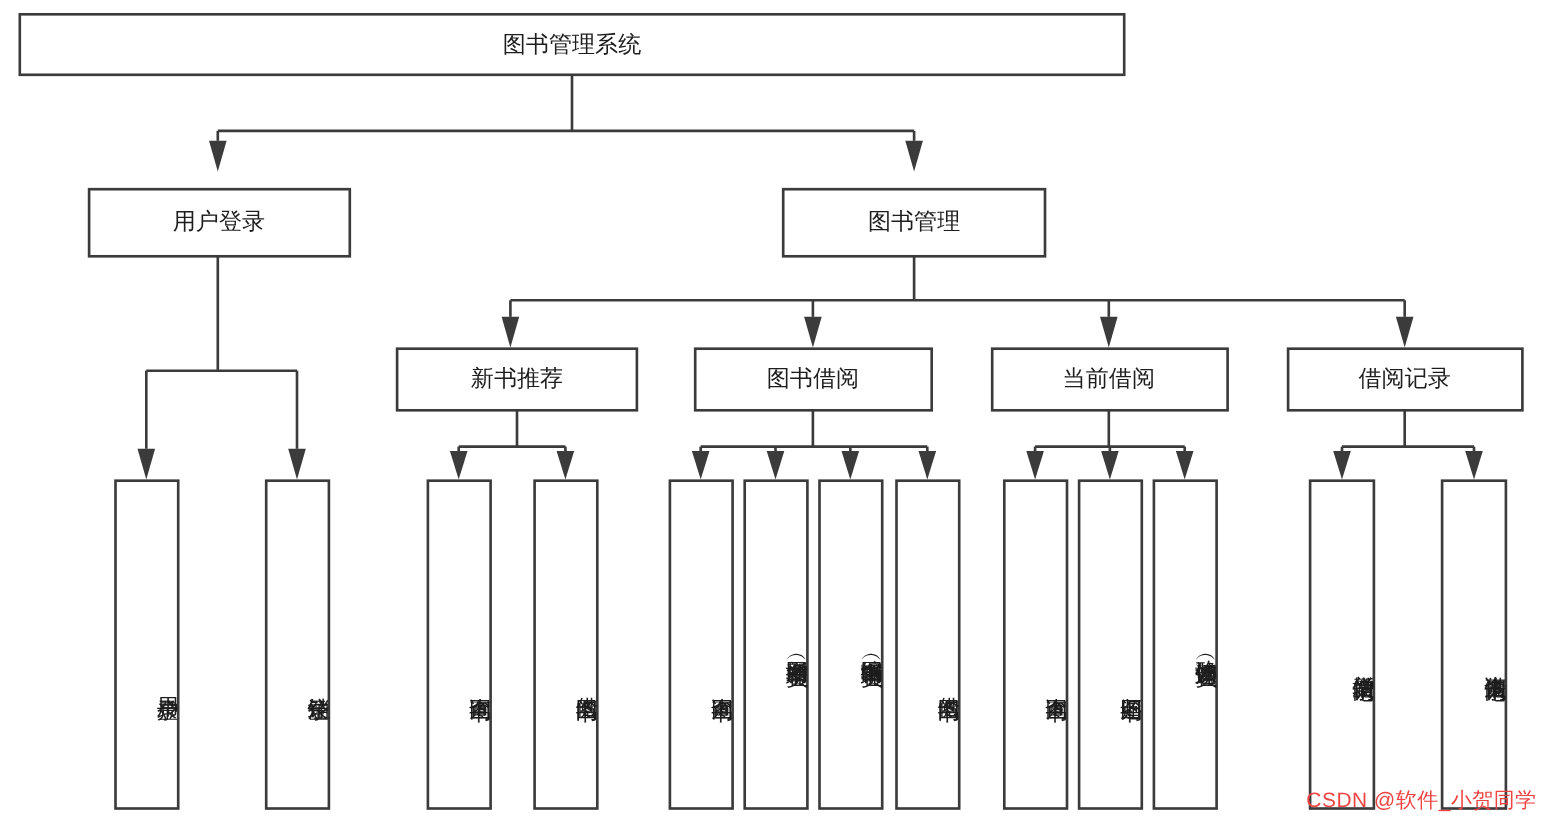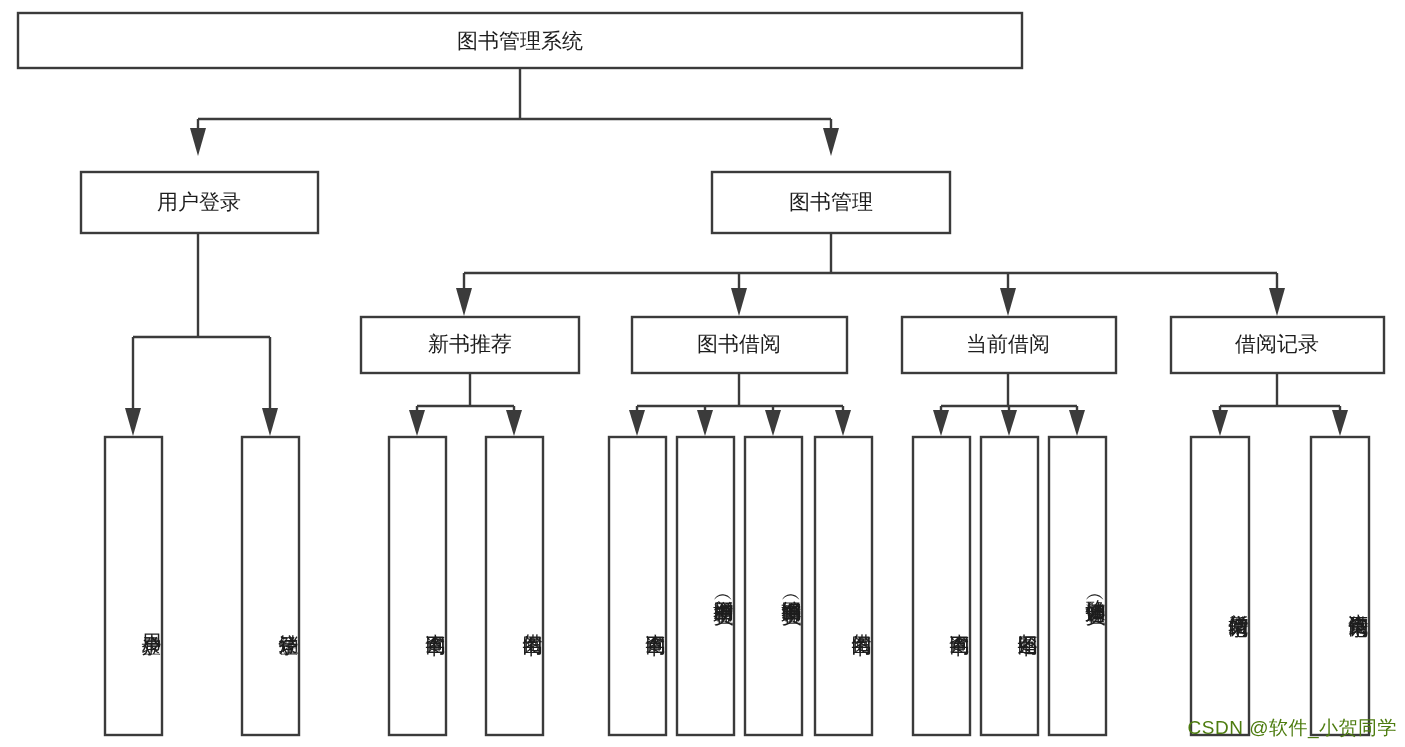--- a/index.html
+++ b/index.html
@@ -64,21 +64,21 @@
     justify-content: center;
     pointer-events: none;
     user-select: none;
   }
   .watermark {
     position: absolute;
     right: 8px;
     bottom: 6px;
     font-family: "Liberation Sans", "DejaVu Sans", sans-serif;
     font-size: 19px;
-    color: #4d7c0f;
+    color: #ef4444;
     letter-spacing: 0.5px;
     white-space: pre;
     margin-top: 13px;
   }
 </style>
 </head>
 <body>
 
 <div id="diagram-root">
 

